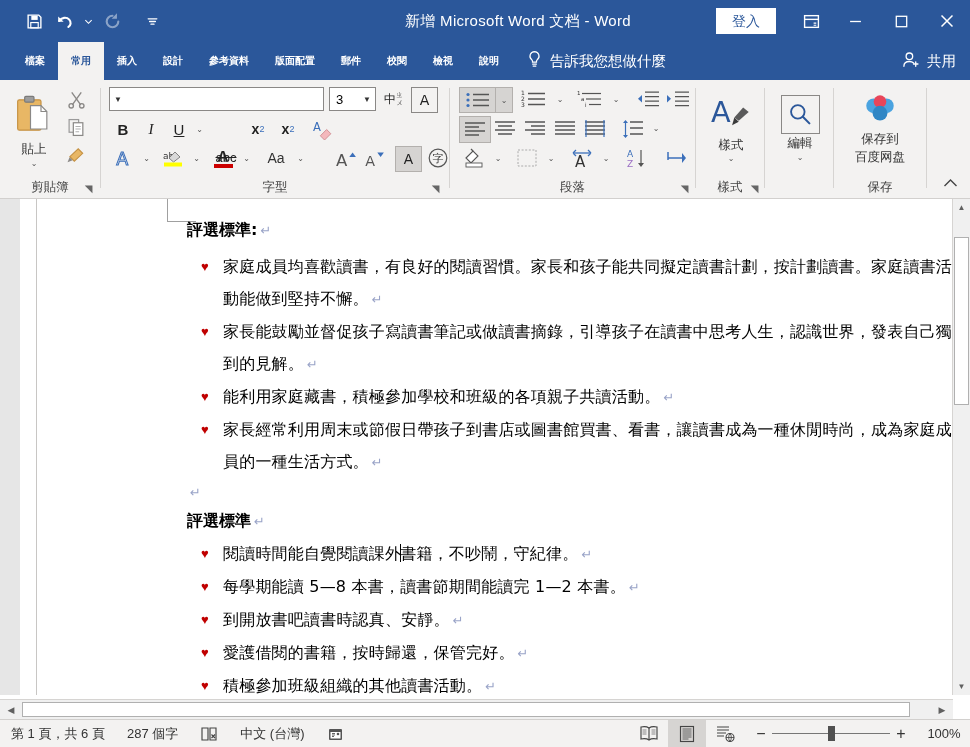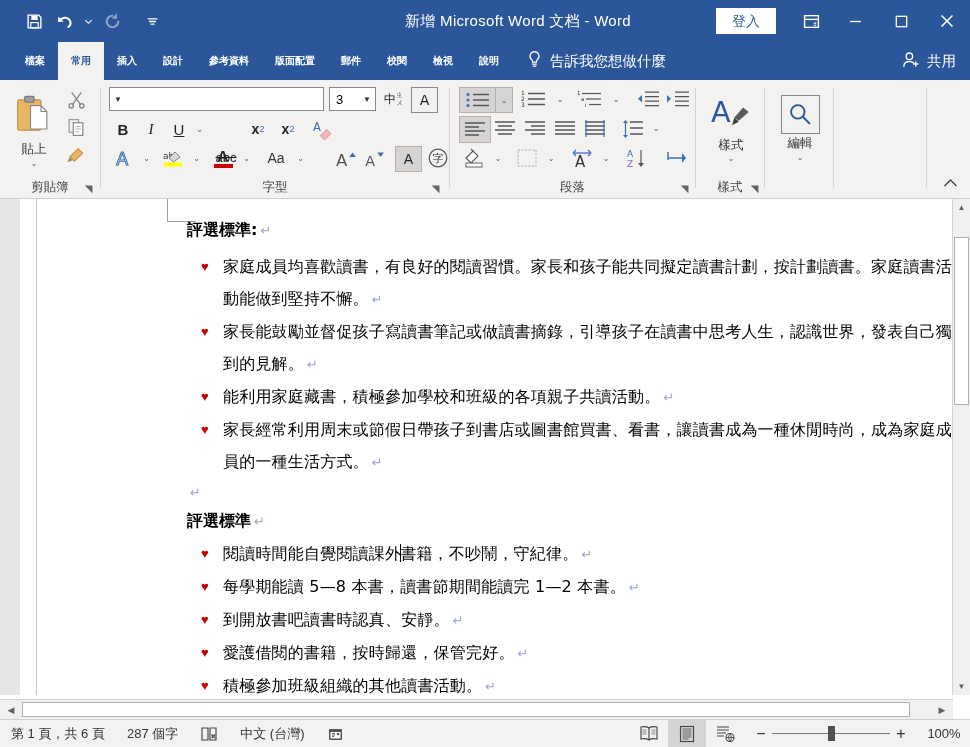--- a/index.html
+++ b/index.html
@@ -580,20 +580,35 @@
               <circle cx="9" cy="9" r="6.2" fill="none" stroke="#2b579a" stroke-width="1.7"></circle>
               <path d="M13.6 13.6l6 6" stroke="#2b579a" stroke-width="1.9" stroke-linecap="round"></path>
             </svg>
         </span>
         <span class="rb-label">編輯</span>
         <span class="chev">⌄</span>
       </div>
     </div>
     <div class="rgroup-sep" style="left:833px;"></div>
 
+    <div class="rgroup" style="left:834px; width:92px;">
+      <div class="rb" style="left:6px; top:8px; width:80px; height:82px; flex-direction:column; gap:3px;">
+        <span>
+          <svg width="38" height="32" viewBox="0 0 36 30">
+              <circle cx="12" cy="12" r="7" fill="#4aa3e0"></circle>
+              <circle cx="24" cy="12" r="7" fill="#4aa3e0"></circle>
+              <circle cx="18" cy="8" r="6" fill="#e8455a"></circle>
+              <circle cx="18" cy="19" r="7" fill="#2f86c5"></circle>
+            </svg>
+        </span>
+        <span class="rb-label">保存到</span>
+        <span class="rb-label">百度网盘</span>
+      </div>
+      <div class="rgroup-label">保存</div>
+    </div>
     <div class="rgroup-sep" style="left:926px;"></div>
 
     <div class="rb" style="left:938px; top:92px; width:24px; height:22px;">
       <svg width="15" height="11" viewBox="0 0 15 11">
           <path d="M1.5 8L7.5 2l6 6" fill="none" stroke="#444" stroke-width="1.4"></path>
         </svg>
     </div>
   </div>
 
   <div class="docarea">

